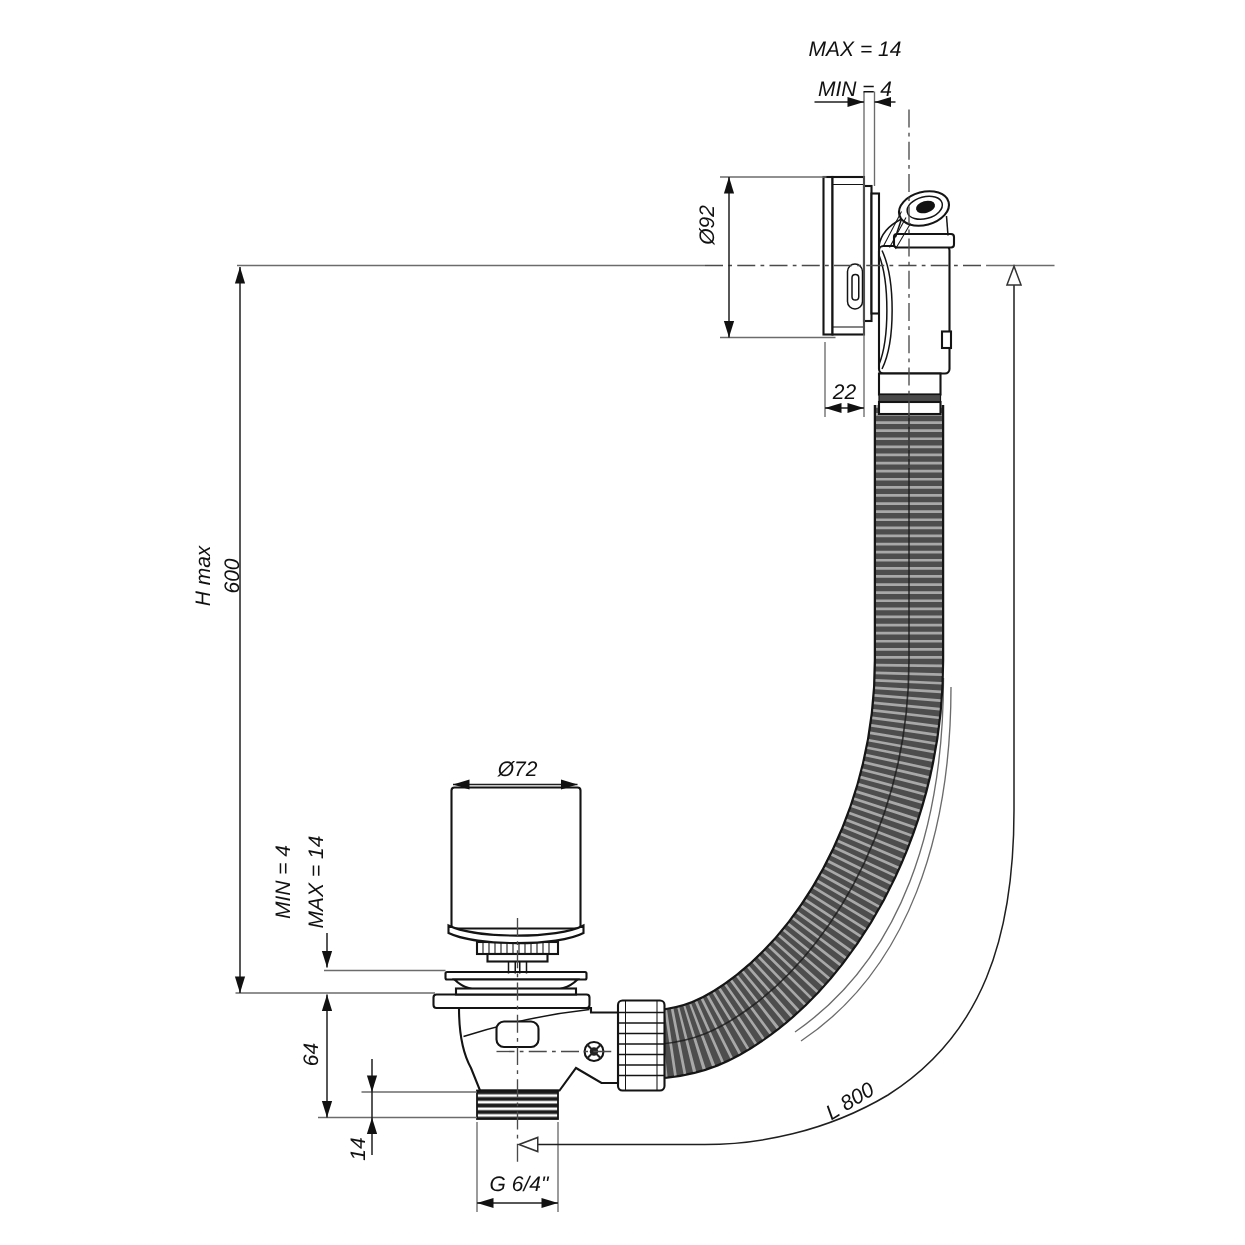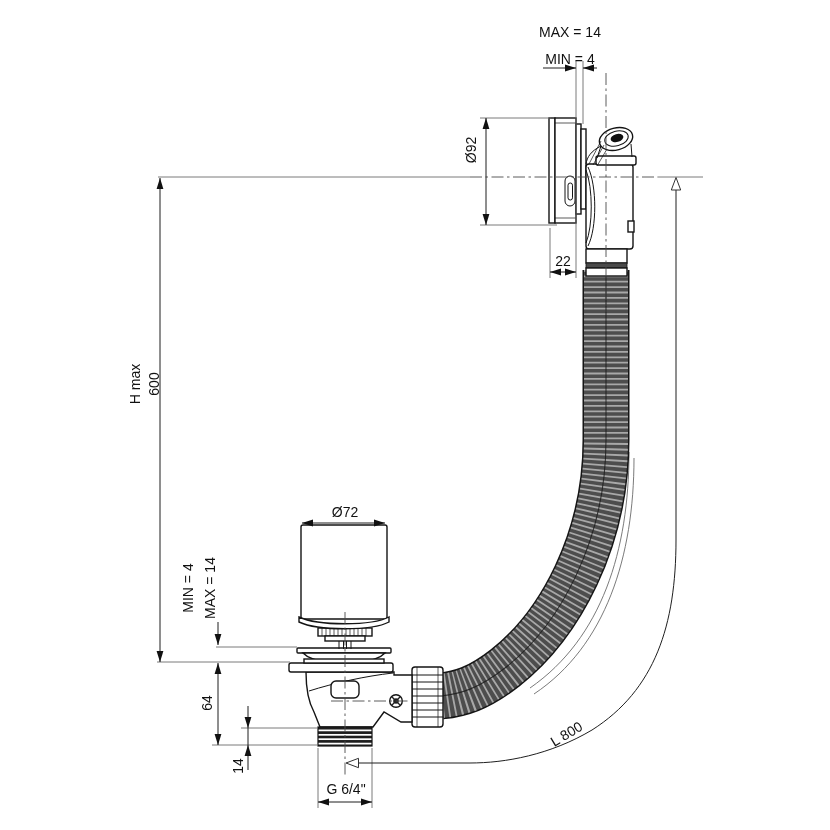--- a/index.html
+++ b/index.html
@@ -1,16 +1,16 @@
 <!DOCTYPE html>
 <html><head>
 <meta charset="utf-8">
 <style>
   html,body{margin:0;padding:0;background:#ffffff;}
-  .stage{width:755px;height:830px;position:relative;background:#fff;overflow:hidden;}
+  .stage{width:755px;height:830px;position:relative;background:#fff;overflow:hidden;font-style:italic;}
   svg{display:block;}
   .lbl{font-family:"Liberation Sans",sans-serif;font-size:14px;fill:#111;}
   .thin{stroke:#6b6b6b;stroke-width:0.9;fill:none;}
   .cl{stroke:#4a4a4a;stroke-width:0.9;fill:none;stroke-dasharray:12 3.5 2.5 3.5;}
   .dim{stroke:#1f1f1f;stroke-width:1;fill:none;}
   .arr{fill:#111;stroke:none;}
   .oarr{fill:#fff;stroke:#333;stroke-width:1;}
   .part{stroke:#141414;stroke-width:1.4;fill:#fff;}
   .part2{stroke:#141414;stroke-width:1;fill:none;}
   .tick{stroke:#141414;stroke-width:0.7;fill:none;}

